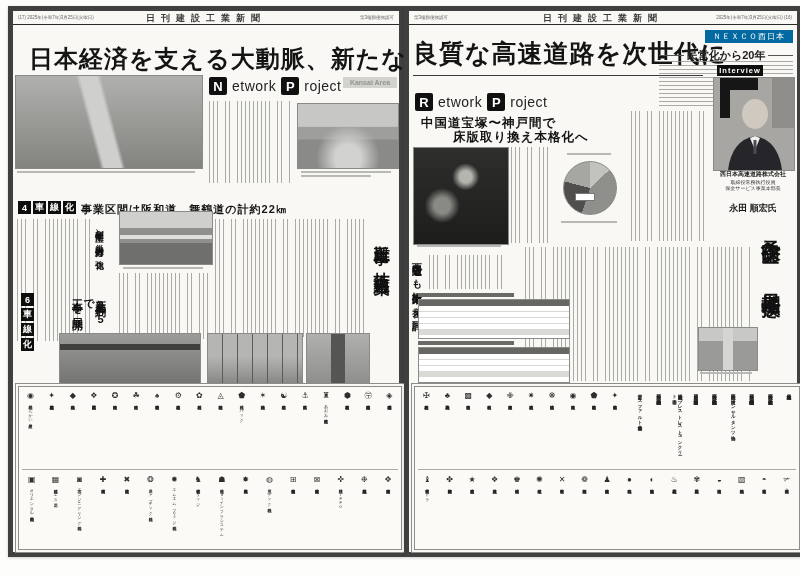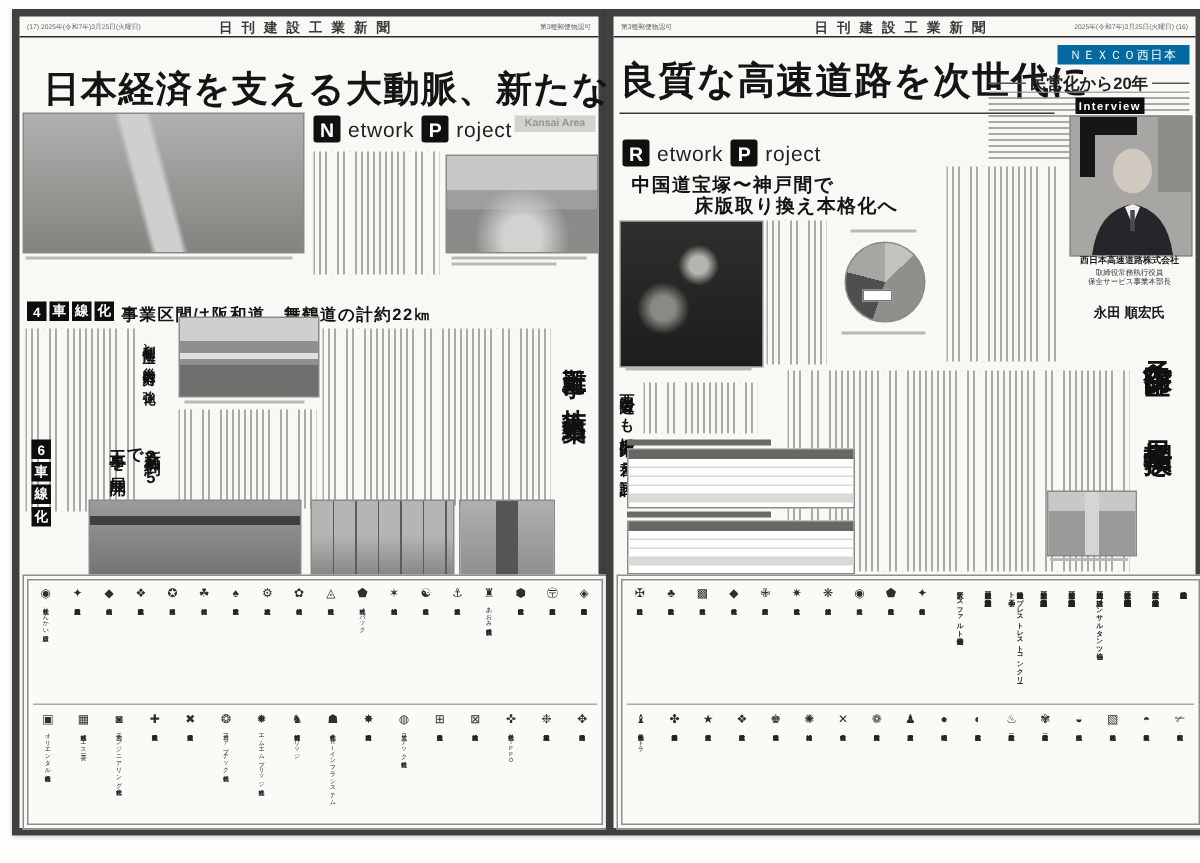--- a/index.html
+++ b/index.html
@@ -350,21 +350,21 @@
   </div>
   <div class="hsim abs" style="left:250px;top:50px;width:134px;height:46px;"></div>
 
   <div class="logoRow abs" style="left:6px;top:82px;">
     <span class="sq">R</span>
     <span class="logoword">etwork</span>
     <span class="sq">P</span>
     <span class="logoword">roject</span>
   </div>
   <div class="headline abs" style="left:12px;top:104px;font-size:12.5px;">中国道宝塚〜神戸間で</div>
-  <div class="headline abs" style="left:54px;top:118px;font-size:12.5px;">床版取り換え本格化へ</div>
+  <div class="headline abs" style="left:44px;top:118px;font-size:12.5px;">床版取り換え本格化へ</div>
 
   <div class="photo" style="left:4px;top:136px;width:94px;height:96px;
        background:radial-gradient(circle at 55% 30%,#b5b5b0 0 7%,transparent 16%),
                   radial-gradient(circle at 30% 60%,#8a8a85 0 9%,transparent 20%),
                   linear-gradient(180deg,#2e2e2c,#1d1d1b);"></div>
   <div class="cap" style="left:8px;top:234px;width:84px;"></div>
 
   <div class="vhead abs" style="left:2px;top:244px;height:128px;font-size:10px;letter-spacing:1px;">西名阪道でも橋梁架け替え計画</div>
   <div class="vsim abs" style="left:20px;top:244px;width:76px;height:34px;"></div>
 

